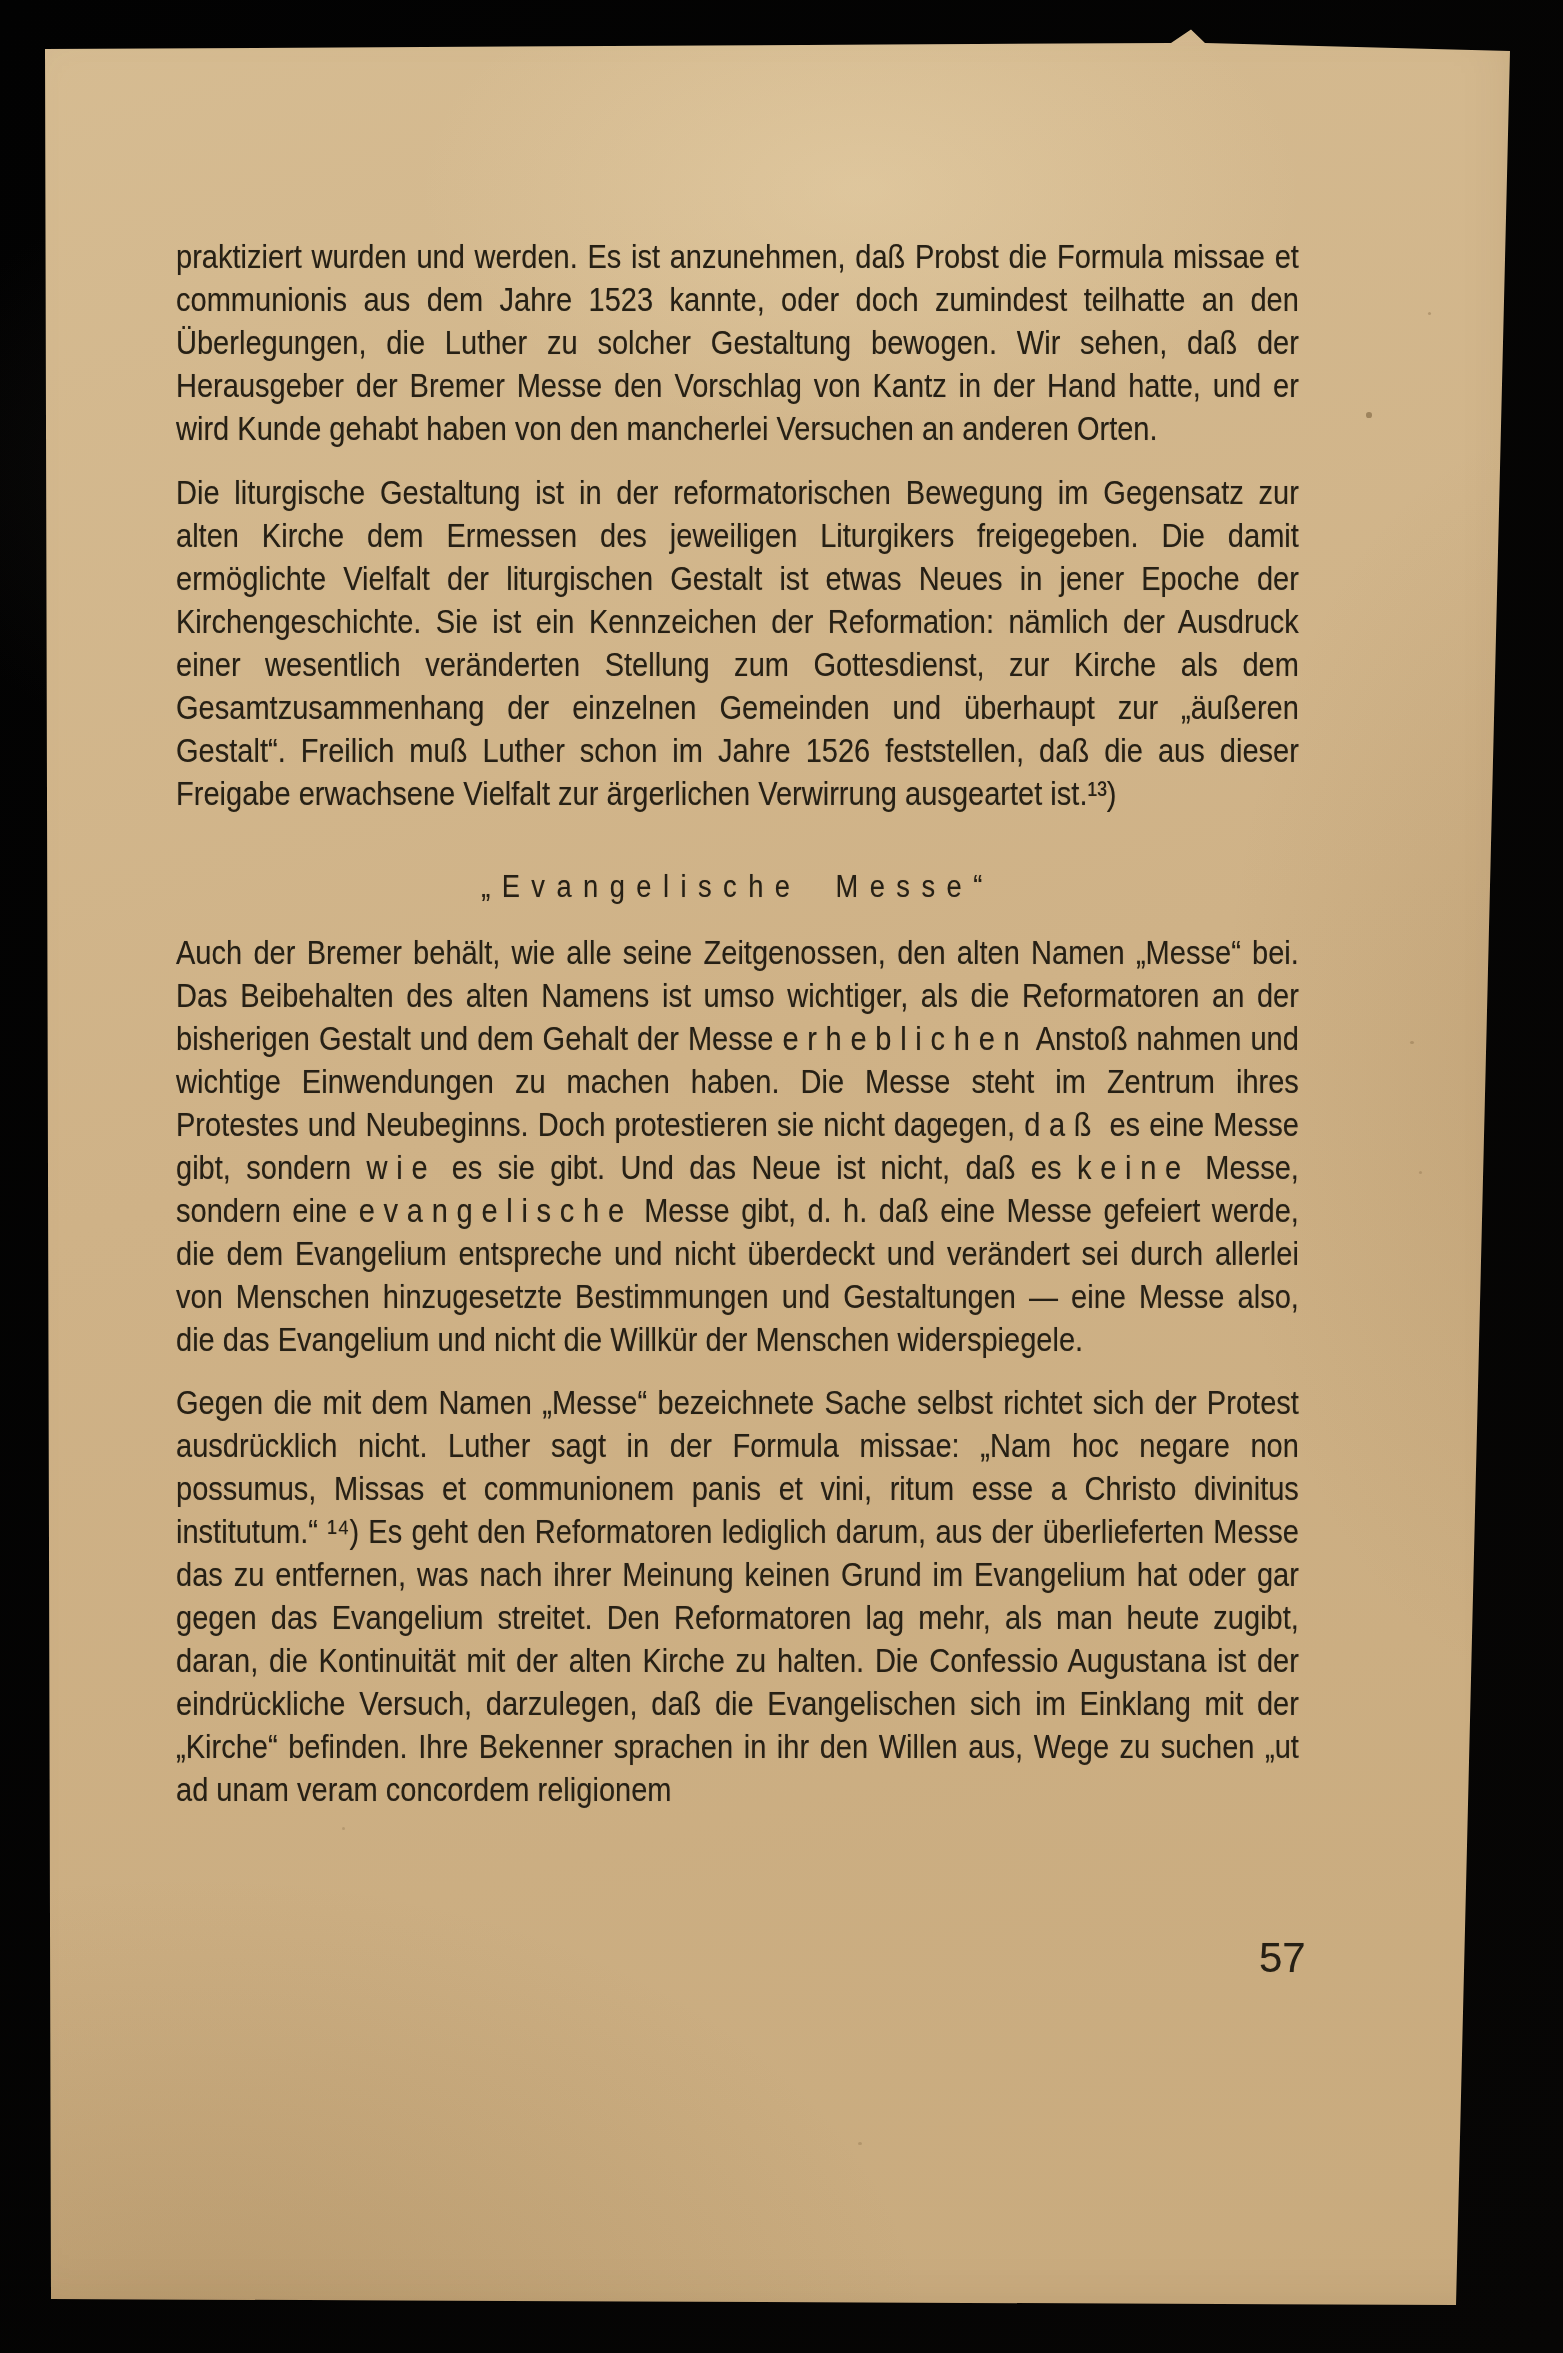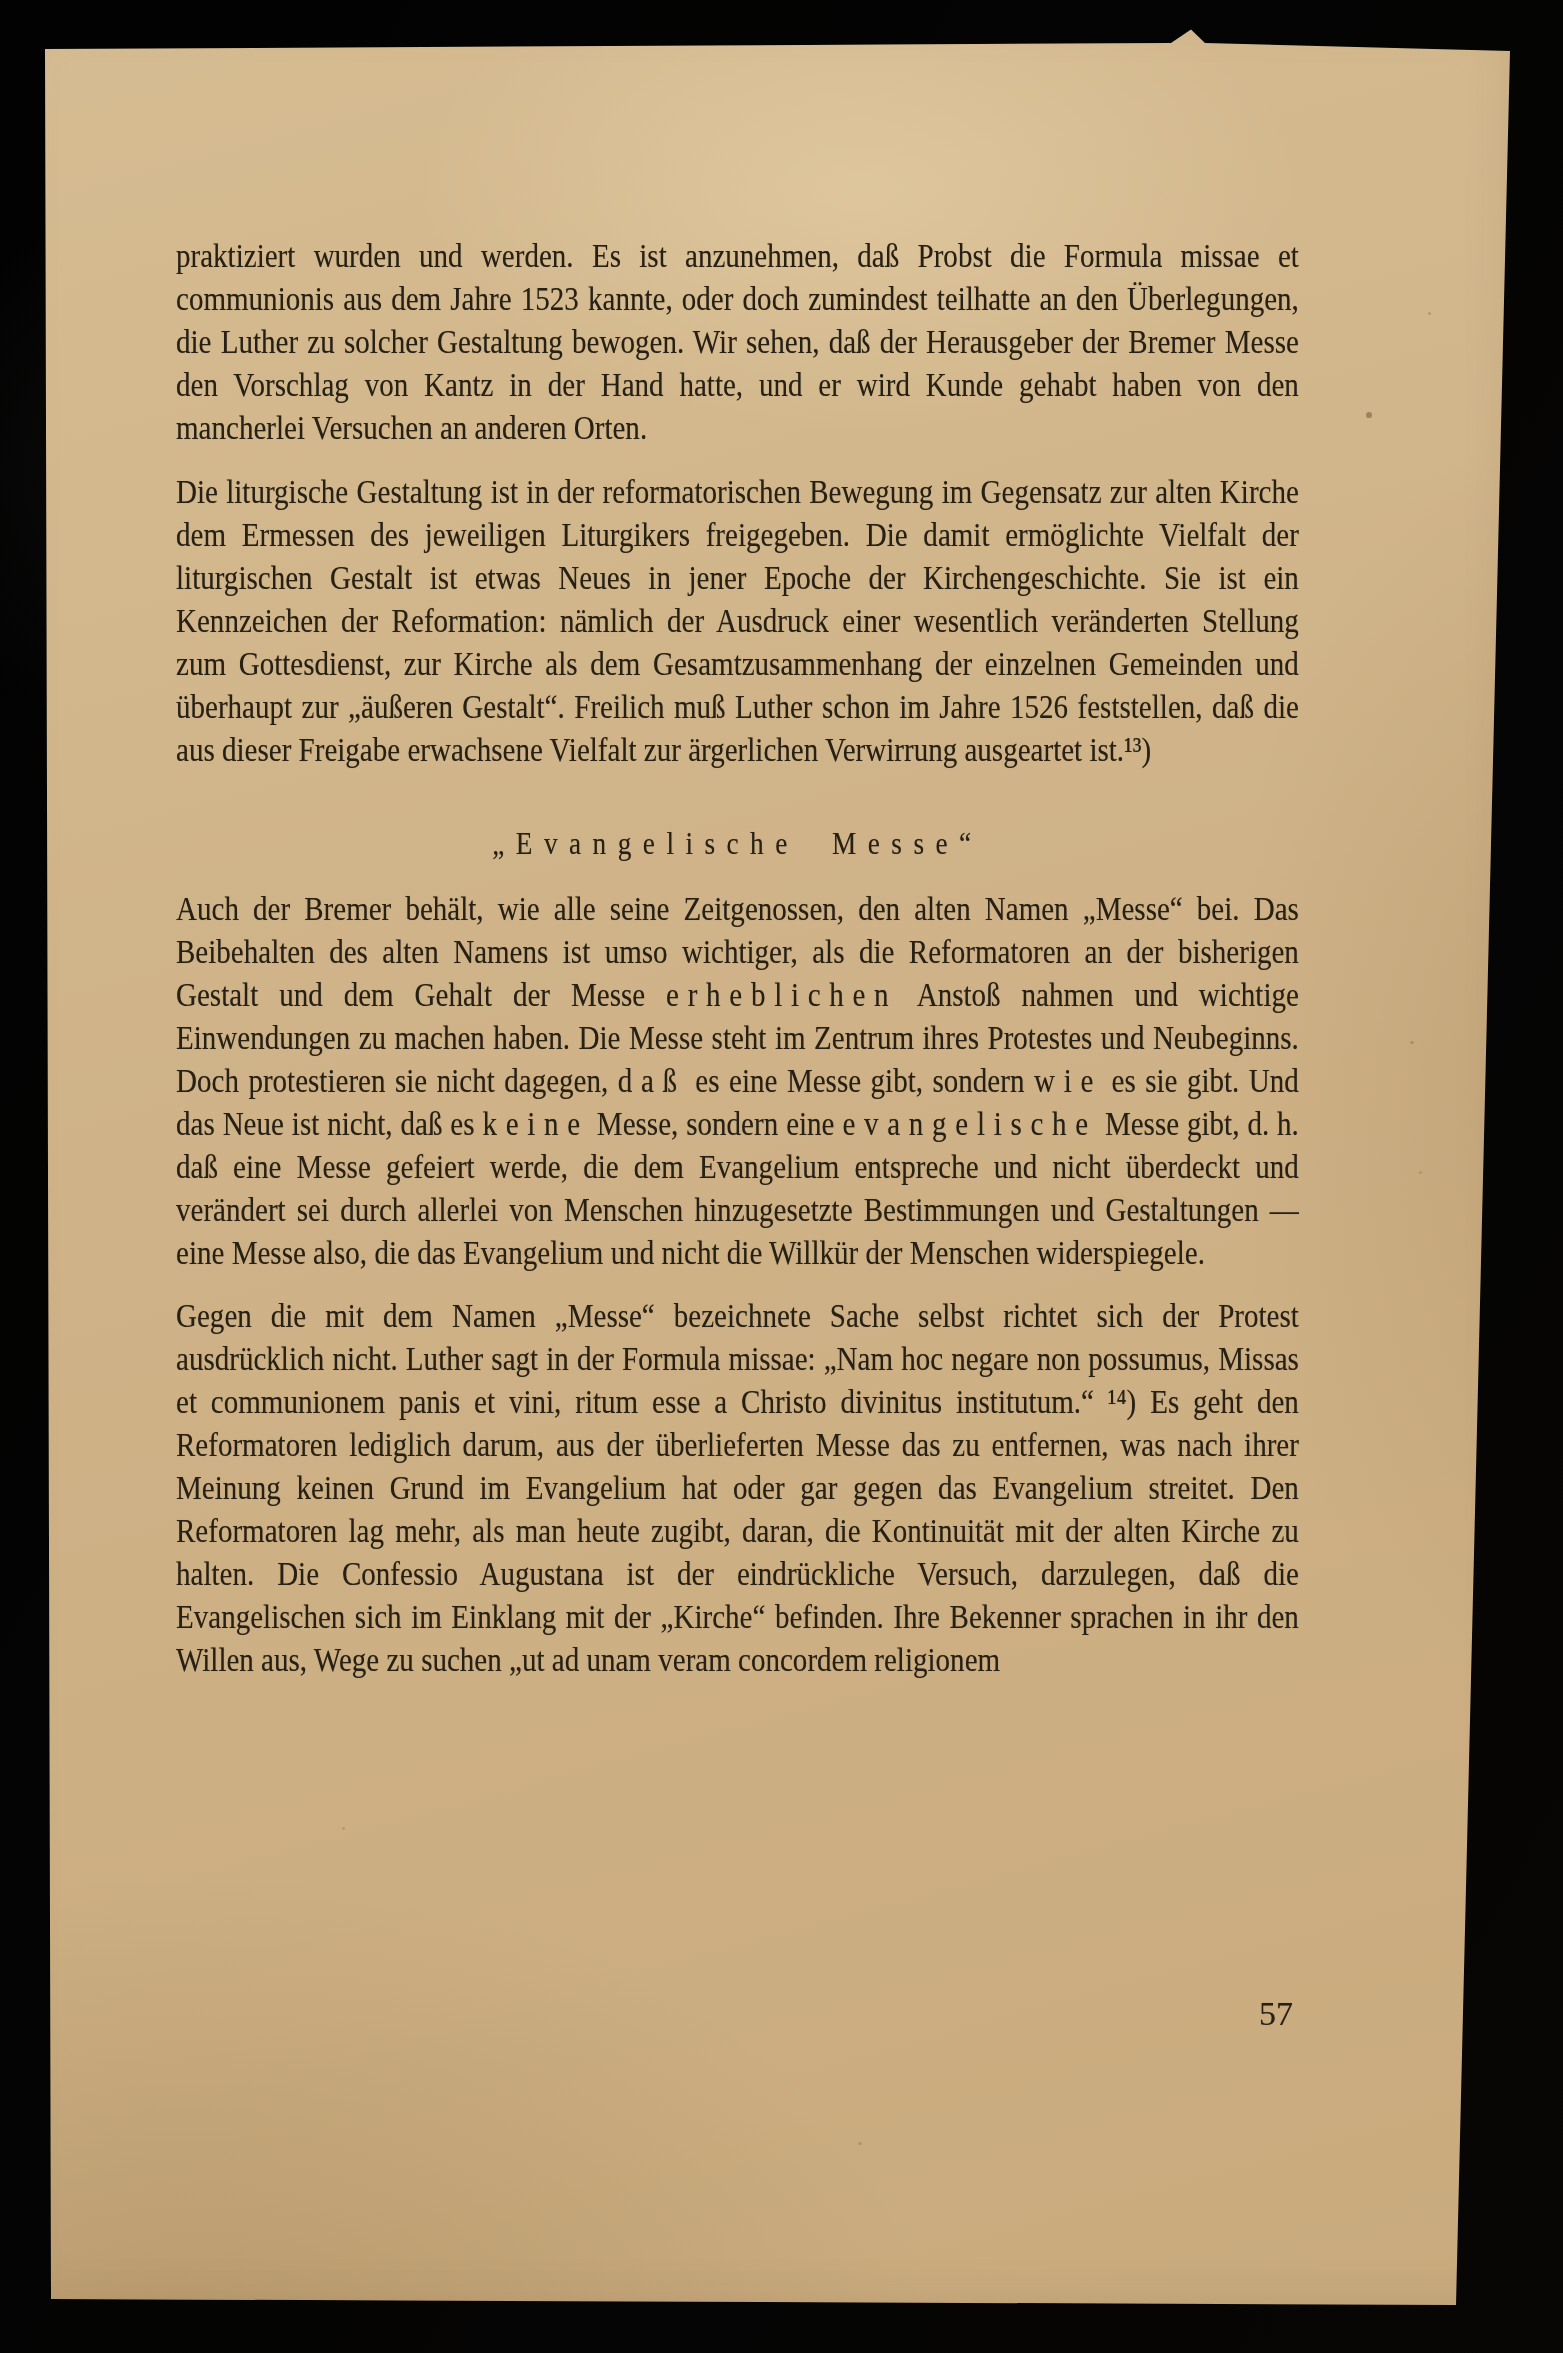--- a/index.html
+++ b/index.html
@@ -7,21 +7,21 @@
     padding: 0;
     background: #000;
   }
   .scan {
     position: relative;
     width: 1564px;
     height: 2354px;
     background: radial-gradient(ellipse 982px 573px at 30% 20%, #141210 0%, rgba(0,0,0,0) 60%),
                 linear-gradient(120deg, #020202 0%, #070605 100%);
     overflow: hidden;
-    font-family: Liberation Serif, serif;
+    font-family: Liberation Sans, sans-serif;
   }
   .paper {
     position: absolute;
     left: 0; top: 0;
     width: 1564px;
     height: 2354px;
     clip-path: polygon(45px 49px, 1171px 43px, 1191px 29.5px, 1205px 43px, 1510px 51px, 1456px 2305px, 51px 2299px);
     background-image:
       radial-gradient(ellipse 737px 409px at 55% 8%, rgba(238,218,178,0.40), rgba(238,218,178,0) 60%),
       radial-gradient(ellipse 1146px 737px at 12% 100%, rgba(125,92,48,0.22), rgba(125,92,48,0) 65%),
@@ -62,22 +62,22 @@
     text-align: center;
     letter-spacing: 0.42em;
     word-spacing: 0.55em;
   }
   .gesperrt {
     letter-spacing: 0.30em;
   }
   .pagenum {
     position: absolute;
     left: 1259px;
-    top: 1992px;
-    font-size: 34px;
+    top: 1936px;
+    font-size: 42px;
     line-height: 43px;
     color: #262015;
     text-shadow: 0 0 0.8px rgba(48,38,24,0.35);
   }
 </style>
 </head>
 <body>
 
 <div class="scan">
   <div class="paper">

